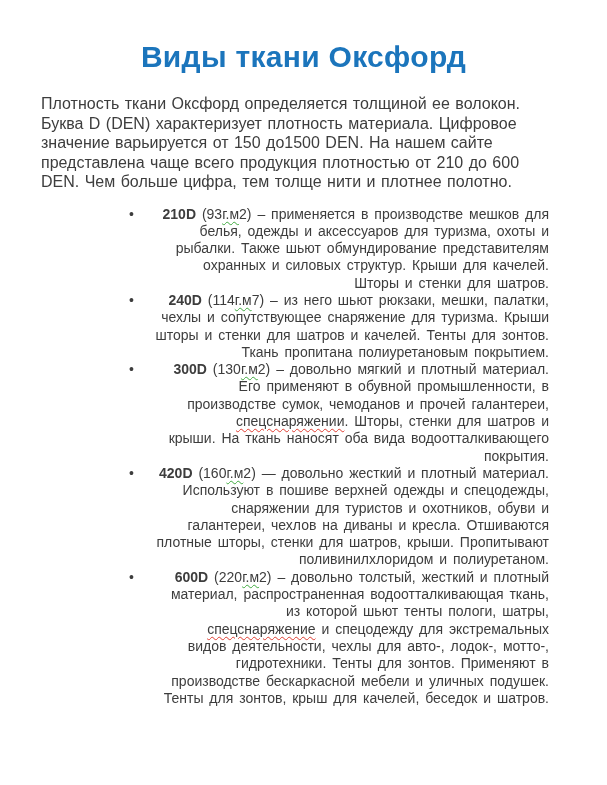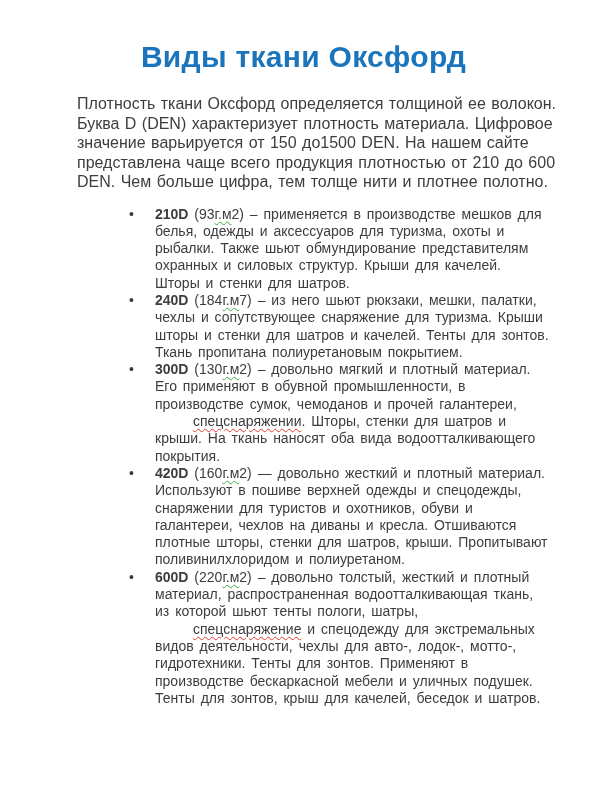--- a/index.html
+++ b/index.html
@@ -22,34 +22,35 @@
   .title {
     text-align: center;
     font-size: 30px;
     font-weight: bold;
     margin: 28px 40px 20px 40px;
     letter-spacing: 0.3px;
   }
   .intro {
     font-size: 16px;
     line-height: 19.5px;
-    margin: 0 50px 14px 77px;
+    margin: 0 50px 14px 41px;
     word-spacing: 1px;
   }
   .fabric-list {
     list-style: none;
     margin: 0;
     padding: 0;
     font-size: 14px;
     line-height: 17.3px;
     word-spacing: 2px;
   }
   .fabric-list li {
     margin: 0 58px 0 155px;
     position: relative;
+    text-align: right;
   }
   .fabric-list li::before {
     content: "\2022";
     position: absolute;
     left: -26px;
     top: 0;
     font-size: 14px;
     color: #3d3d3d;
   }
   .fabric-list b {
@@ -70,18 +71,18 @@
   }
 </style>
 </head>
 <body style="color: rgb(61, 61, 61);">
 
 <div class="page">
   <h1 class="title" style="color: rgb(27, 117, 188); margin-top: 40px;">Виды ткани Оксфорд</h1>
   <p class="intro">Плотность ткани Оксфорд определяется толщиной ее волокон. Буква D (DEN) характеризует плотность материала. Цифровое значение варьируется от 150 до1500 DEN. На нашем сайте представлена чаще всего продукция плотностью от 210 до 600 DEN. Чем больше цифра, тем толще нити и плотнее полотно.</p>
   <ul class="fabric-list" id="fabric-list">
       <li><b>210D</b><span> (93</span><span class="green-squiggle" style="text-decoration-color: rgb(63, 170, 63);">г.м</span><span>2) – применяется в производстве мешков для белья, одежды и аксессуаров для туризма, охоты и рыбалки. Также шьют обмундирование представителям охранных и силовых структур. Крыши для качелей. Шторы и стенки для шатров.</span></li>
-      <li><b>240D</b><span> (184</span><span class="green-squiggle" style="text-decoration-color: rgb(63, 170, 63);">г.м</span><span>7) – из него шьют рюкзаки, мешки, палатки, чехлы и сопутствующее снаряжение для туризма. Крыши шторы и стенки для шатров и качелей. Тенты для зонтов. Ткань пропитана полиуретановым покрытием.</span></li>
+      <li><b>240D</b><span> (114</span><span class="green-squiggle" style="text-decoration-color: rgb(63, 170, 63);">г.м</span><span>7) – из него шьют рюкзаки, мешки, палатки, чехлы и сопутствующее снаряжение для туризма. Крыши шторы и стенки для шатров и качелей. Тенты для зонтов. Ткань пропитана полиуретановым покрытием.</span></li>
       <li><b>300D</b><span> (130</span><span class="green-squiggle" style="text-decoration-color: rgb(63, 170, 63);">г.м</span><span>2) – довольно мягкий и плотный материал. Его применяют в обувной промышленности, в производстве сумок, чемоданов и прочей галантереи, </span><span class="red-squiggle" style="text-decoration-color: rgb(224, 60, 49);">спецснаряжении</span><span>. Шторы, стенки для шатров и крыши. На ткань наносят оба вида водоотталкивающего покрытия.</span></li>
       <li><b>420D</b><span> (160</span><span class="green-squiggle" style="text-decoration-color: rgb(63, 170, 63);">г.м</span><span>2) — довольно жесткий и плотный материал. Используют в пошиве верхней одежды и спецодежды, снаряжении для туристов и охотников, обуви и галантереи, чехлов на диваны и кресла. Отшиваются плотные шторы, стенки для шатров, крыши. Пропитывают поливинилхлоридом и полиуретаном.</span></li>
       <li><b>600D</b><span> (220</span><span class="green-squiggle" style="text-decoration-color: rgb(63, 170, 63);">г.м</span><span>2) – довольно толстый, жесткий и плотный материал, распространенная водоотталкивающая ткань, из которой шьют тенты пологи, шатры, </span><span class="red-squiggle" style="text-decoration-color: rgb(224, 60, 49);">спецснаряжение</span><span> и спецодежду для экстремальных видов деятельности, чехлы для авто-, лодок-, мотто-, гидротехники. Тенты для зонтов. Применяют в производстве бескаркасной мебели и уличных подушек. Тенты для зонтов, крыш для качелей, беседок и шатров.</span></li>
     </ul>
 </div>
 
 </body></html>

